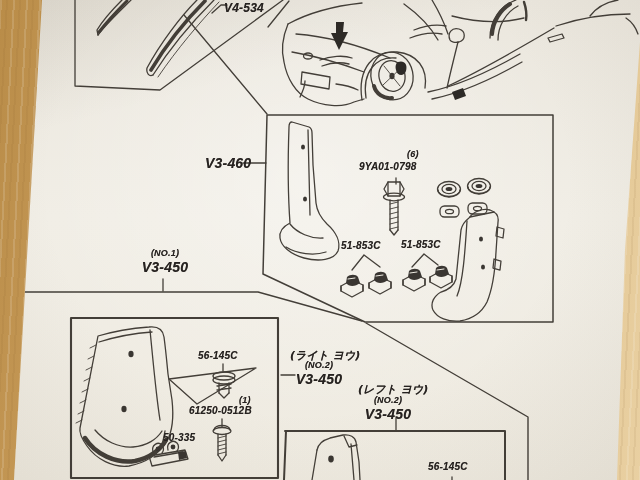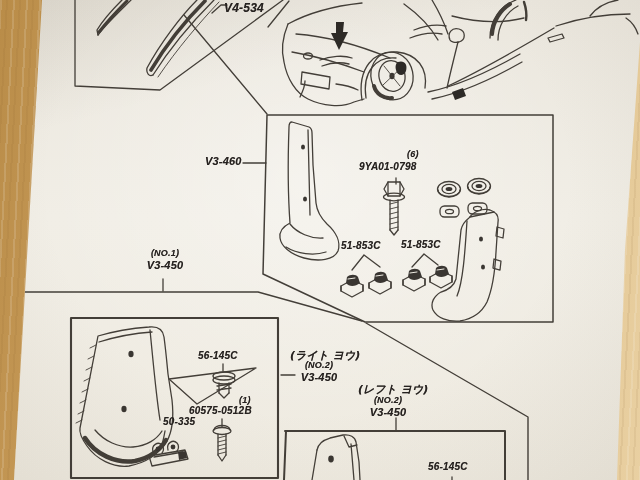--- a/index.html
+++ b/index.html
@@ -13,21 +13,21 @@
       radial-gradient(ellipse at 48% 38%,rgba(255,255,255,.35) 0%,rgba(255,255,255,0) 55%,rgba(110,95,70,.10) 100%),
       linear-gradient(165deg,rgba(90,80,60,.10) 0%,rgba(0,0,0,0) 22%),
       linear-gradient(180deg,#ebe7de 0%,#f1eee6 45%,#efebe1 100%);
     clip-path:polygon(42px 0,640px 0,640px 42px,625px 250px,617px 480px,14px 480px);
     filter:drop-shadow(-4px 2px 6px rgba(70,45,15,.45));font-style:italic;}
   svg.art{position:absolute;left:0;top:0;filter:blur(.25px);}
   .lbl{position:absolute;font-weight:700;color:#262220;white-space:nowrap;
     text-shadow:0 0 .6px rgba(50,44,38,.55);letter-spacing:.2px;line-height:1;}
   .s9{font-size:9px;}
   .s10{font-size:10px;}
-  .s11{font-size:11px;}
+  .s11{font-size:14px;}
   .s12{font-size:12px;}
   .jp{font-size:11px;font-family:"DejaVu Sans",sans-serif;letter-spacing:0;}
   .ctr{text-align:center;}
 </style>
 </head>
 <body>
 
 <div class="scene">
   <div class="grain"></div>
   <div class="paper">
@@ -197,22 +197,22 @@
     <div class="lbl s12" style="left:224px;top:2px;">V4-534</div>
     <div class="lbl s11" style="left:205px;top:156px;">V3-460</div>
     <div class="lbl s9" style="left:407px;top:150px;">(6)</div>
     <div class="lbl s10" style="left:359px;top:162px;">9YA01-0798</div>
     <div class="lbl s10" style="left:341px;top:241px;">51-853C</div>
     <div class="lbl s10" style="left:401px;top:240px;">51-853C</div>
     <div class="lbl s9 ctr" style="left:138px;top:249px;width:54px;">(NO.1)</div>
     <div class="lbl s11 ctr" style="left:138px;top:260px;width:54px;">V3-450</div>
     <div class="lbl s10" style="left:198px;top:351px;">56-145C</div>
     <div class="lbl s9" style="left:239px;top:396px;">(1)</div>
-    <div class="lbl s10" style="left:189px;top:406px;">60575-0512B</div>
-    <div class="lbl s10" style="left:143px;top:417px;padding-left:20px;">50-335</div>
+    <div class="lbl s10" style="left:189px;top:406px;">61250-0512B</div>
+    <div class="lbl s10" style="left:143px;top:433px;padding-left:20px;">50-335</div>
     <div class="lbl jp ctr" style="left:290px;top:350px;width:58px;">(ライト ヨウ)</div>
     <div class="lbl s9 ctr" style="left:290px;top:361px;width:58px;">(NO.2)</div>
     <div class="lbl s11 ctr" style="left:290px;top:372px;width:58px;">V3-450</div>
     <div class="lbl jp ctr" style="left:358px;top:384px;width:60px;text-align:center;">(レフト ヨウ)</div>
     <div class="lbl s9 ctr" style="left:358px;top:396px;width:60px;">(NO.2)</div>
     <div class="lbl s11 ctr" style="left:358px;top:407px;width:60px;">V3-450</div>
     <div class="lbl s10" style="left:428px;top:462px;">56-145C</div>
   </div>
 </div>
 

